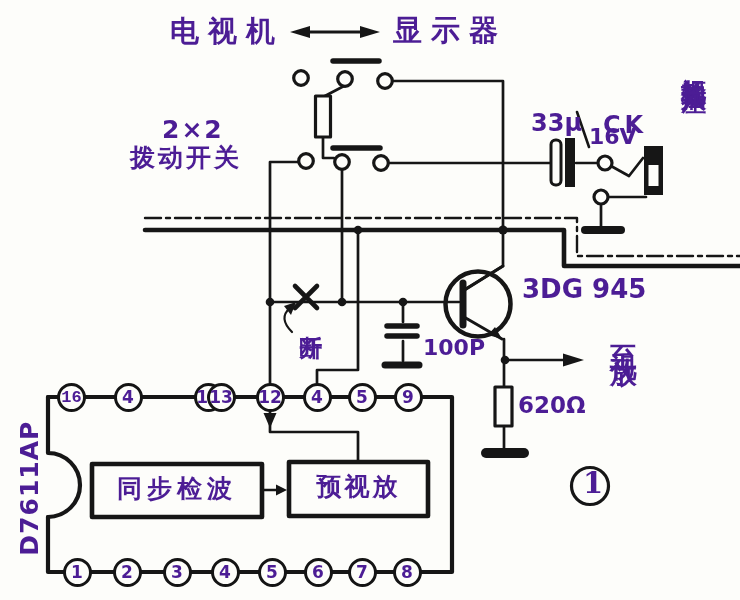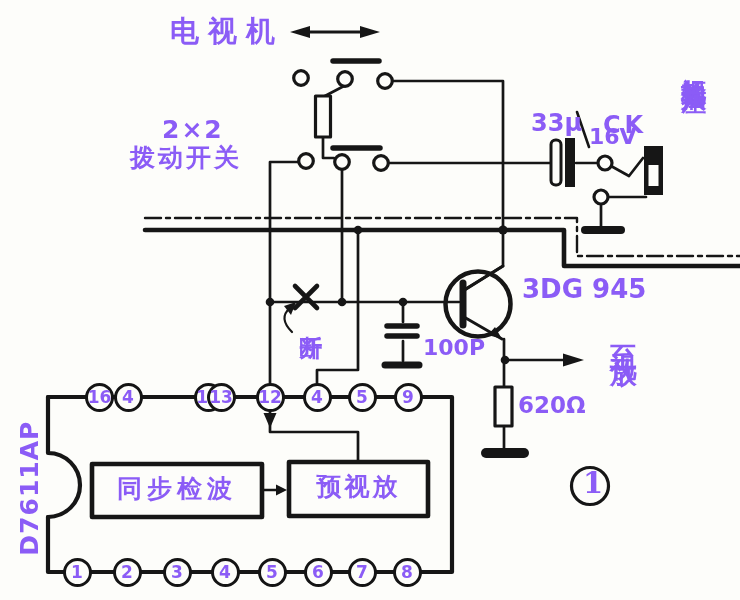--- a/index.html
+++ b/index.html
@@ -1,18 +1,18 @@
 <!DOCTYPE html>
 <html><head>
 <meta charset="utf-8">
 <style>
   html,body{margin:0;padding:0;background:#e8e8e4;}
   .stage{
     position:relative;width:740px;height:600px;background:#fdfdfa;
-    overflow:hidden;font-family:"DejaVu Sans",sans-serif;color:#8b5cf6;
+    overflow:hidden;font-family:"DejaVu Sans",sans-serif;color:#4c1d95;
   }
   .stage svg{position:absolute;left:0;top:0;z-index:1;}
   .lbl{position:absolute;z-index:4;font-weight:bold;white-space:nowrap;line-height:1.05;}
   .vert{writing-mode:vertical-rl;text-orientation:upright;white-space:normal;}
   .rot{transform:rotate(-90deg);transform-origin:center center;text-align:center;}
   .pin{
     position:absolute;z-index:3;box-sizing:border-box;width:29px;height:29px;
     border:3.3px solid #141414;border-radius:50%;background:#fdfdfa;
     display:flex;align-items:center;justify-content:center;
     font-size:17px;font-weight:bold;
@@ -131,20 +131,21 @@
           <circle cx="342" cy="302" r="4.3"></circle>
         <circle cx="403" cy="302" r="4.3"></circle>
           <circle cx="358" cy="230" r="4.3"></circle>
         <circle cx="503" cy="230" r="4.6"></circle>
           <circle cx="505" cy="360" r="4.3"></circle>
       </g>
     </g>
   </svg>
 
   <div class="lbl" style="left:170px;top:16px;font-size:29px;letter-spacing:9px;">电视机</div>
+  <div class="lbl" style="left:393px;top:15px;font-size:29px;letter-spacing:9px;">显示器</div>
 
   <div class="lbl" style="left:162px;top:117px;font-size:25px;letter-spacing:2px;">2×2</div>
   <div class="lbl" style="left:130px;top:145px;font-size:25px;letter-spacing:3px;">拨动开关</div>
 
   <div class="lbl" style="left:531px;top:111px;font-size:24px;">33μ</div>
   <div class="lbl" style="left:589px;top:125px;font-size:22px;">16V</div>
   <div class="lbl" style="left:603px;top:113px;font-size:24px;letter-spacing:4px;">CK</div>
   <div class="lbl vert" style="left:680px;top:58px;font-size:25px;height:168px;letter-spacing:2px;">视频输入插座</div>
 
   <div class="lbl" style="left:522px;top:276px;font-size:26px;">3DG 945</div>
@@ -154,21 +155,21 @@
 
   <div class="lbl vert" style="left:299px;top:317px;font-size:23px;height:52px;letter-spacing:2px;">断开</div>
 
   <div class="lbl" style="left:92px;top:476px;width:170px;text-align:center;font-size:25px;letter-spacing:5px;">同步检波</div>
   <div class="lbl" style="left:289px;top:474px;width:139px;text-align:center;font-size:25px;letter-spacing:3px;">预视放</div>
 
   <div class="lbl rot" style="left:-40px;top:475px;width:140px;font-size:25px;letter-spacing:1px;">D7611AP</div>
 
   <div class="lbl serif" style="left:583px;top:468px;width:15px;text-align:center;font-size:29px;">1</div>
 
-<div class="pin" style="left: 85px; top: 382.5px;">16</div>
+<div class="pin" style="left: 57px; top: 382.5px; font-family: Liberation Mono, monospace;">16</div>
     <div class="pin" style="left: 113.5px; top: 382.5px;">4</div>
     <div class="pin" style="left: 162.5px; top: 382.5px; margin-left: 31px;">14</div>
     <div class="pin" style="left: 206.5px; top: 382.5px;">13</div>
     <div class="pin" style="left: 255.5px; top: 382.5px;">12</div>
     <div class="pin" style="left: 302.5px; top: 382.5px;">4</div>
     <div class="pin" style="left: 347.5px; top: 382.5px;">5</div>
     <div class="pin" style="left: 393.5px; top: 382.5px;">9</div>
     <div class="pin" style="left: 62.5px; top: 557.5px;">1</div>
     <div class="pin" style="left: 112.5px; top: 557.5px;">2</div>
     <div class="pin" style="left: 162.5px; top: 557.5px;">3</div>

